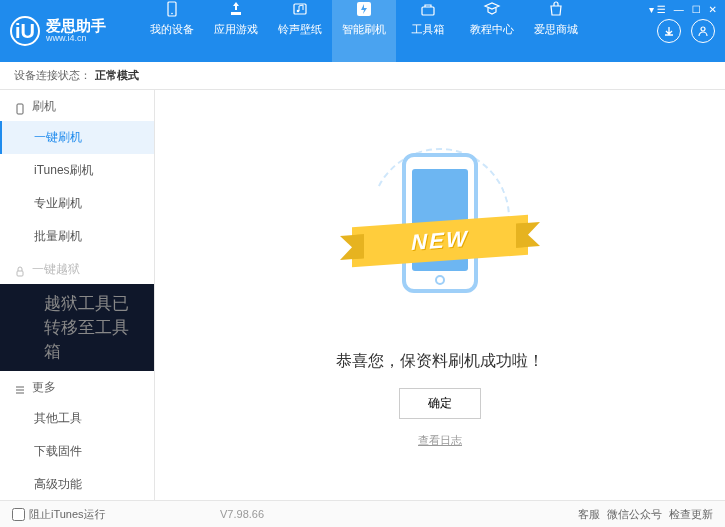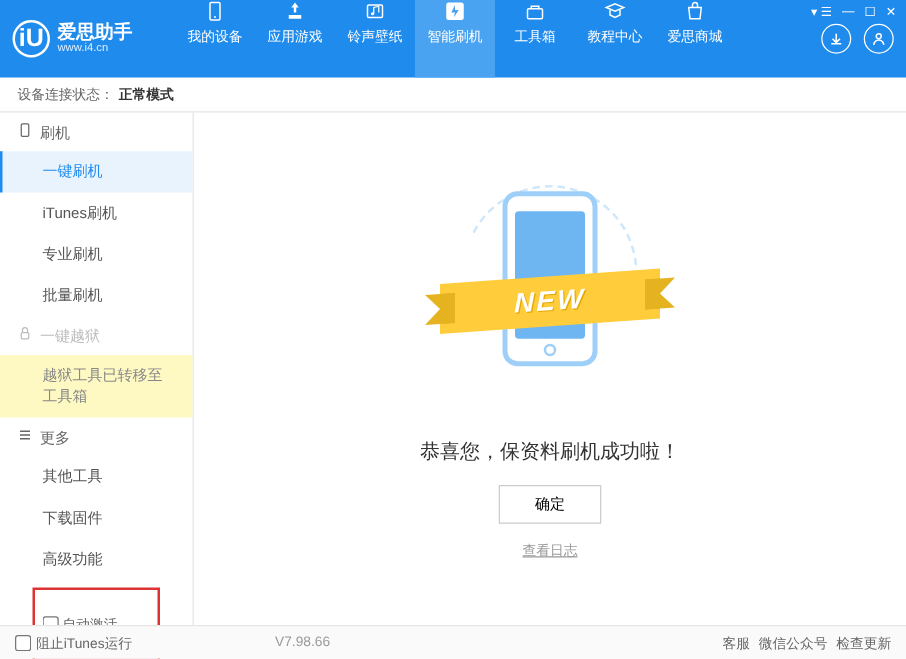--- a/index.html
+++ b/index.html
@@ -21,25 +21,25 @@
 .header-win-controls span { cursor: pointer; }
 .circle-btn { width: 24px; height: 24px; border: 1.5px solid #fff; border-radius: 50%; display: flex; align-items: center; justify-content: center; cursor: pointer; }
 
 
 .status-bar { height: 28px; border-bottom: 1px solid #e5e5e5; display: flex; align-items: center; padding: 12px 14px; font-size: 11px; color: #666; }
 .status-bar .mode { color: #333; font-weight: bold; margin-left: 4px; }
 
 
 .body-area { display: flex; height: 410px; }
 .sidebar { width: 155px; border-right: 1px solid #e5e5e5; display: flex; flex-direction: column; font-size: 12px; color: #555; }
-.side-group { padding: 8px 14px 6px; display: flex; align-items: flex-start; gap: 6px; color: #666; }
+.side-group { padding: 8px 14px 6px; display: flex; align-items: flex-end; gap: 6px; color: #666; }
 .side-group.locked { color: #bbb; }
 .side-item { padding: 8px 4px 8px 34px; cursor: pointer; color: #555; }
 .side-item.active { background: #e9f3fd; color: #1f8bed; border-left: 2px solid #1f8bed; padding-left: 32px; }
-.side-sub { background: #fef9c3; padding: 8px 14px 8px 34px; color: #888; font-size: 12px; line-height: 1.4; }
+.side-sub { background: #0f172a; padding: 8px 14px 8px 44px; color: #888; font-size: 17px; line-height: 1.4; }
 .side-checks { border: 2px solid #d33; margin: 6px 26px; padding: 20px 6px; display: flex; gap: 10px; font-size: 11px; align-items: center; }
 .side-checks label { display: flex; align-items: center; gap: 3px; color: #666; }
 .side-checks .dim { color: #ccc; }
 .device-info { padding: 6px 12px 10px; }
 
 
 .main { flex: 1; display: flex; flex-direction: column; align-items: center; justify-content: center; padding: 20px; }
 .phone-illustration { position: relative; width: 200px; height: 190px; margin-bottom: 18px; }
 .phone-bg-arc { position: absolute; top: 5px; left: 30px; width: 140px; height: 140px; border: 2px dashed #cfe7fb; border-radius: 50%; border-bottom-color: transparent; border-left-color: transparent; transform: rotate(-20deg); }
 .phone-body { position: absolute; left: 62px; top: 10px; width: 76px; height: 140px; background: #fff; border: 4px solid #9ecff8; border-radius: 12px; }

